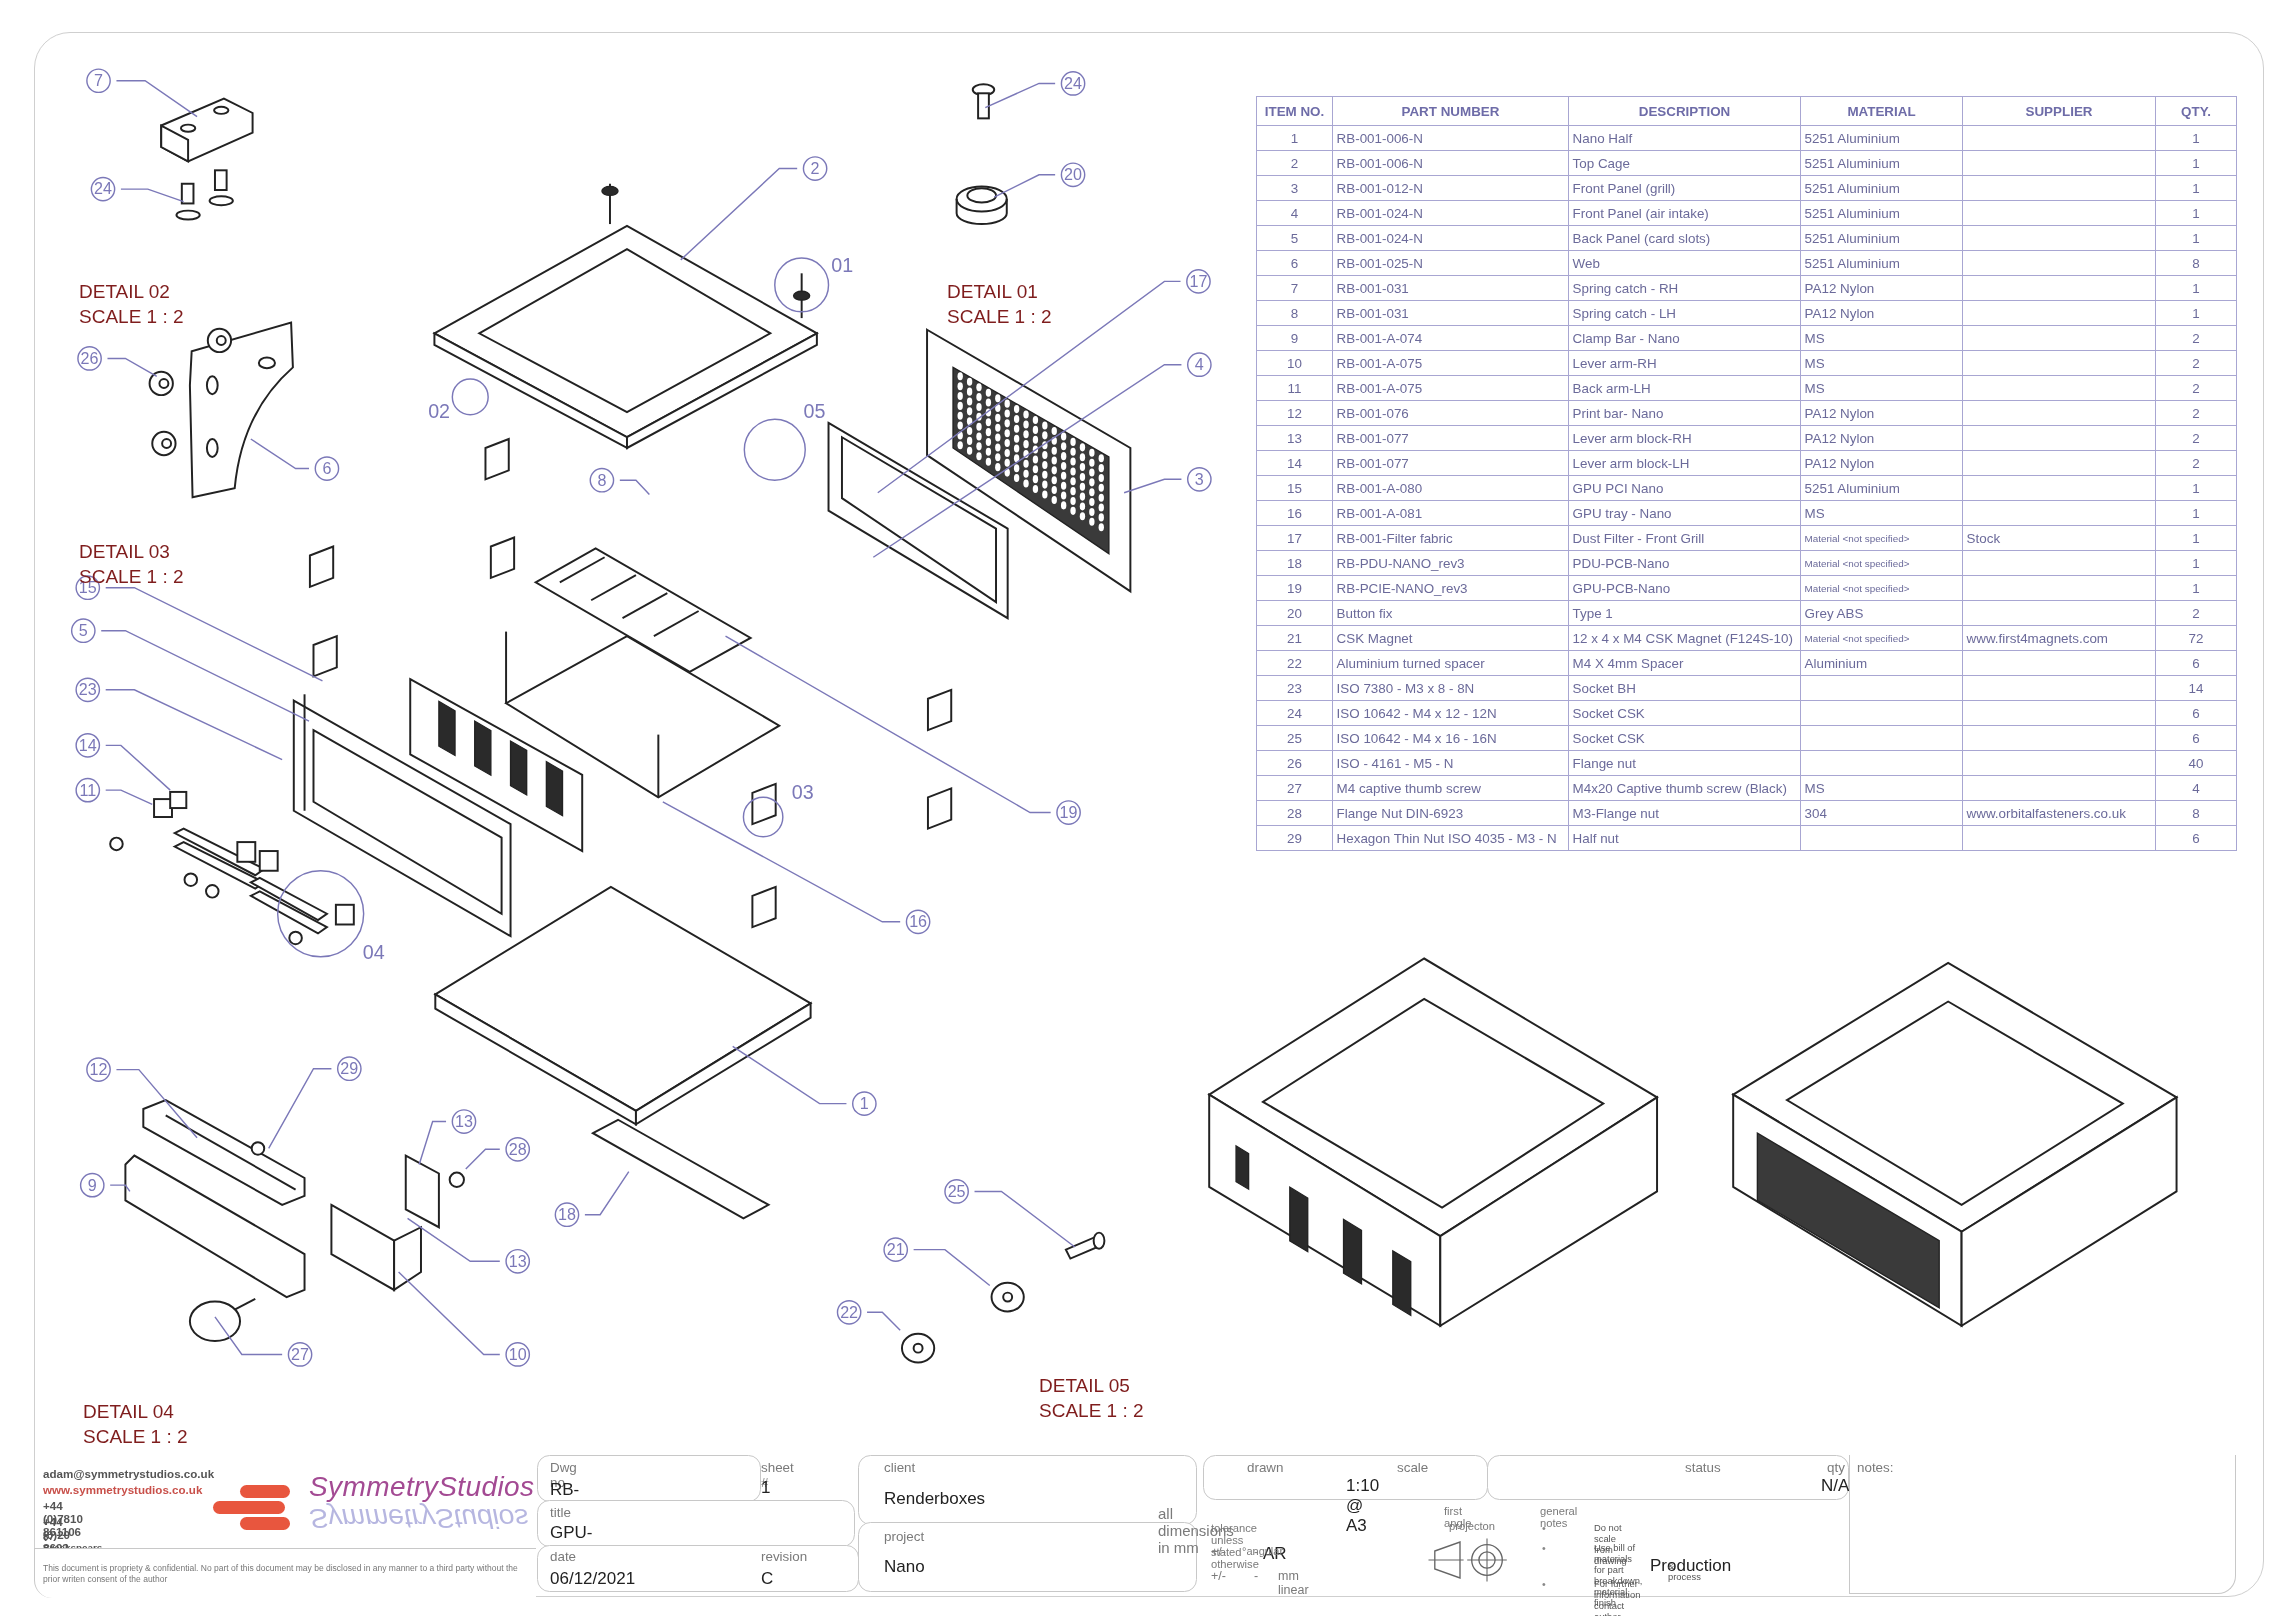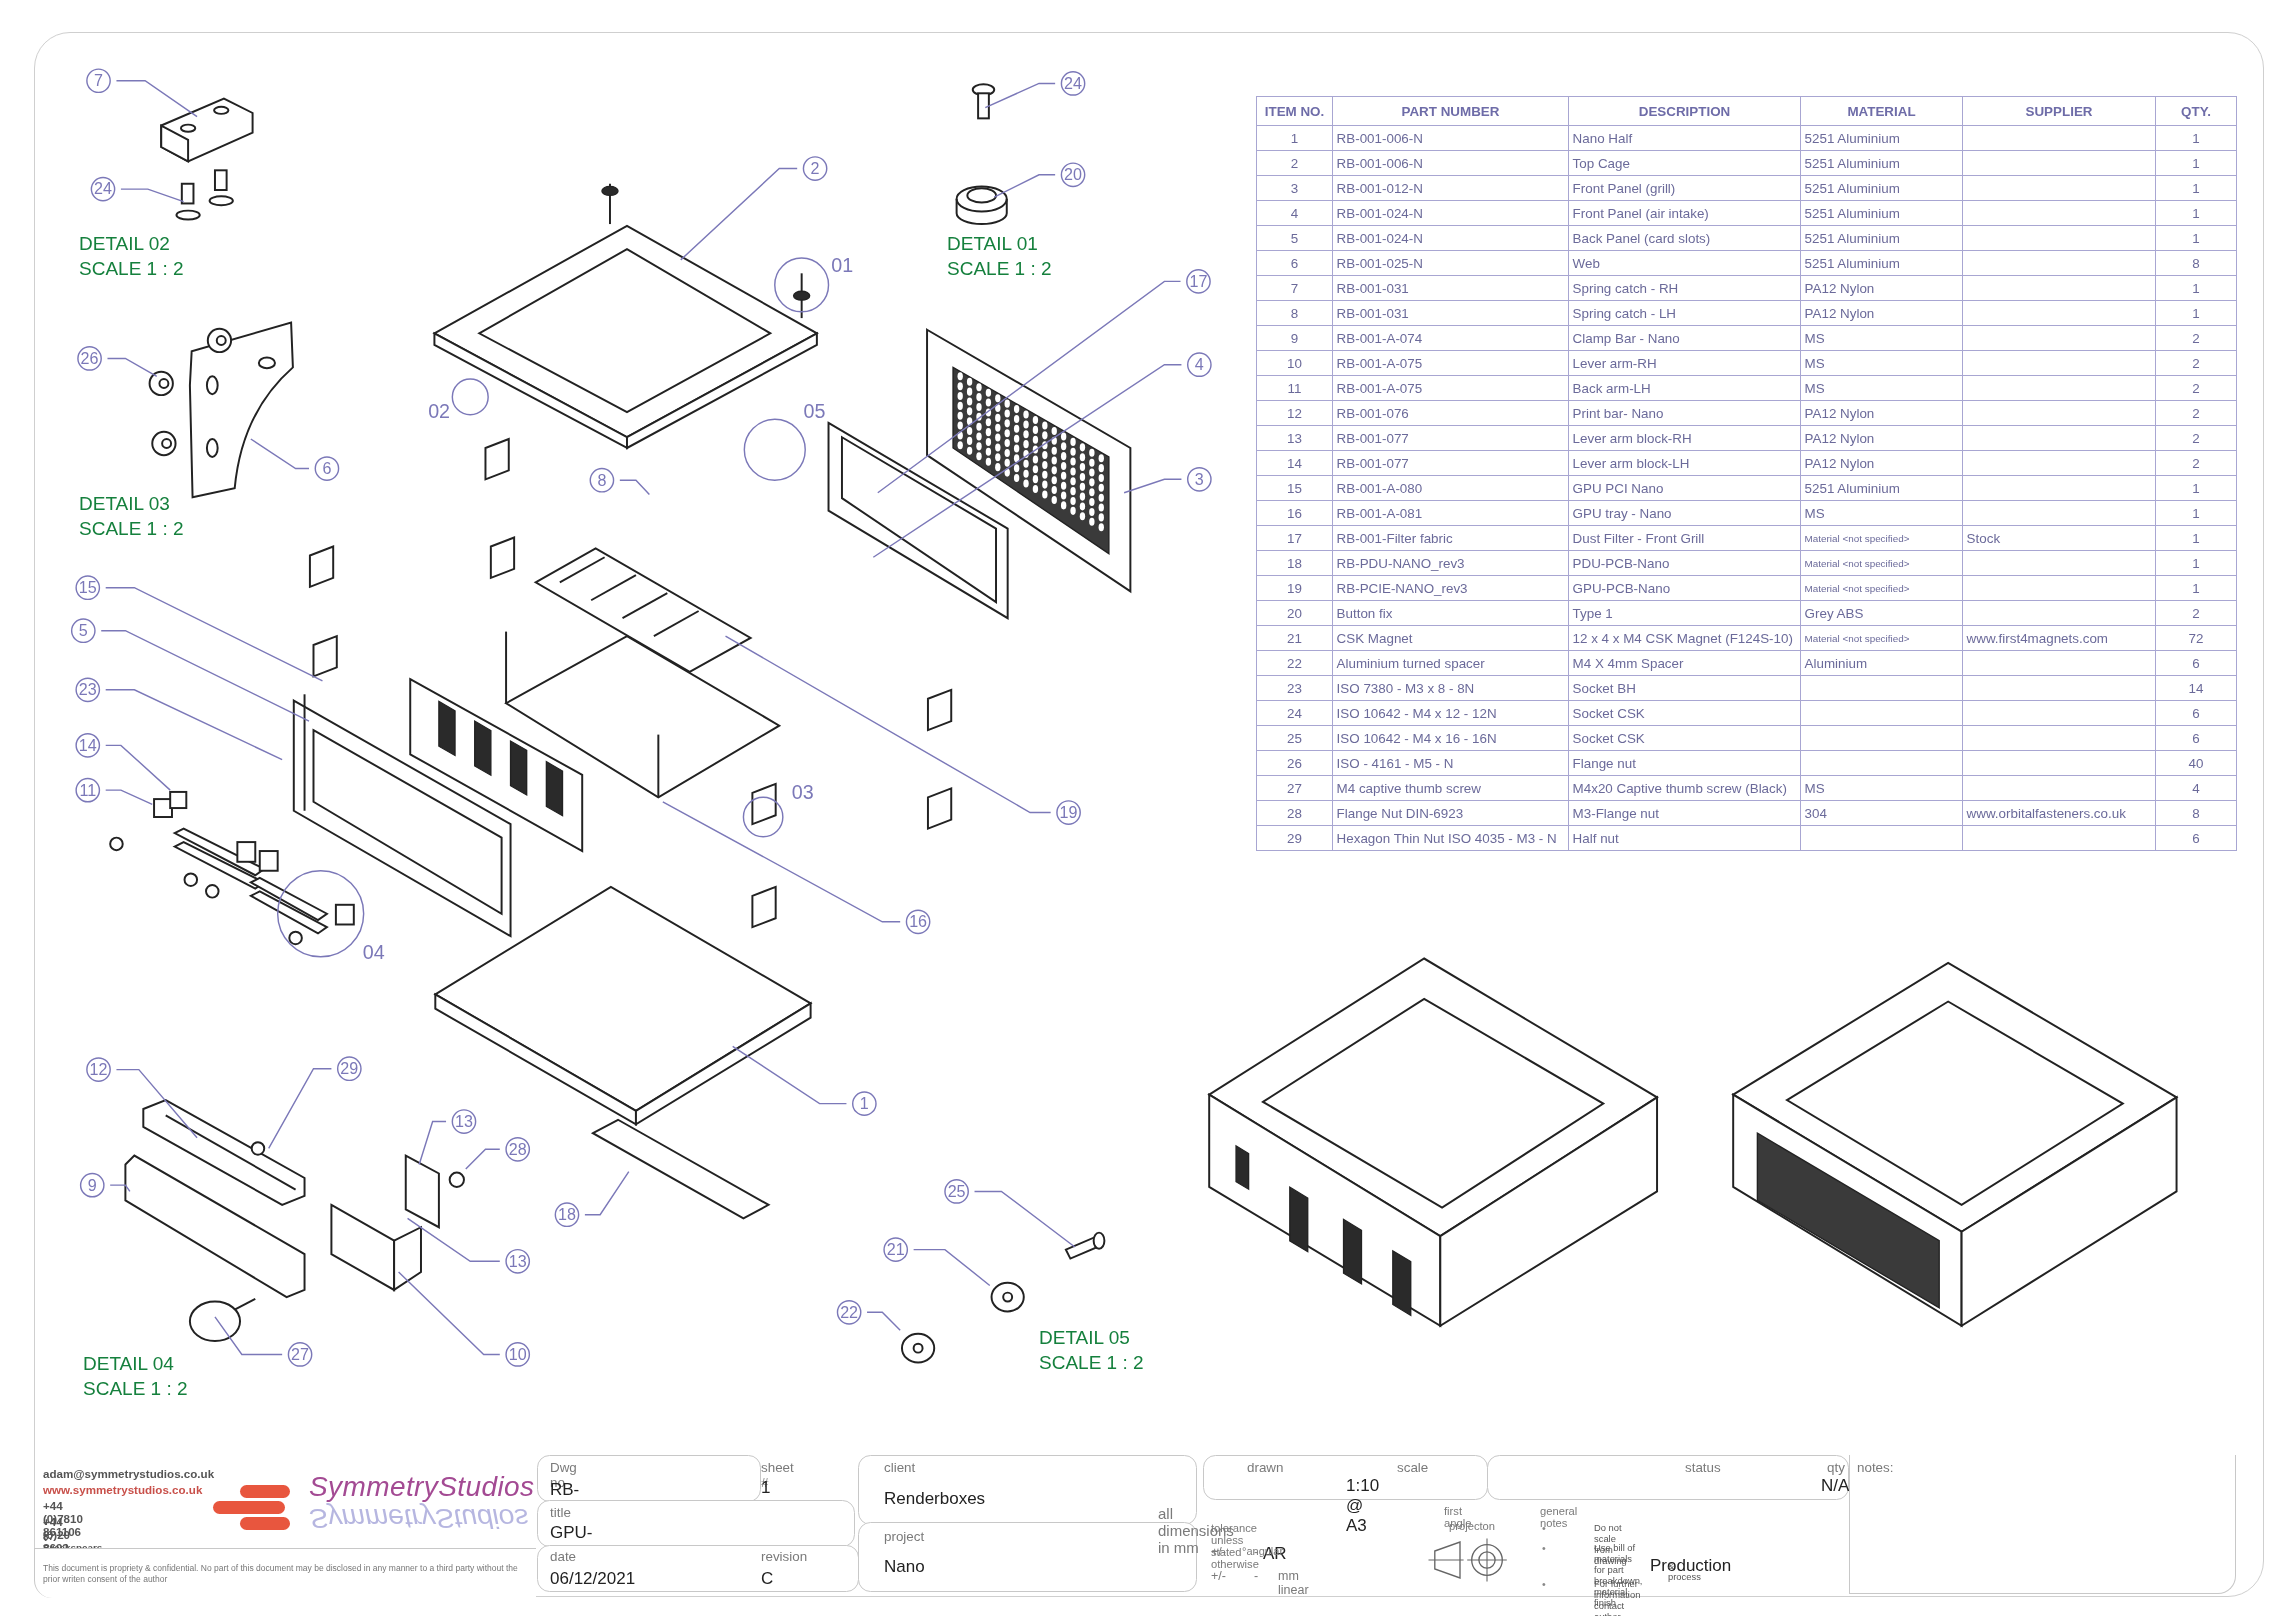--- a/index.html
+++ b/index.html
@@ -9,21 +9,21 @@
                   border:1.8px solid #cfcfcf; border-radius:36px; box-sizing:border-box; }
   svg.drawing { position:absolute; left:0; top:0; }
   .ink { stroke:#222; fill:none; stroke-width:2.2; }
   .inkf { fill:#fff; stroke:#222; stroke-width:2.2; }
   .dark { fill:#2a2a2a; stroke:#222; stroke-width:1.5; }
   .leader { stroke:#7b78b8; fill:none; stroke-width:1.6; }
   .balloon circle { fill:#fff; stroke:#7b78b8; stroke-width:1.6; }
   .balloon text { fill:#7b78b8; font-family:"Liberation Sans", sans-serif; font-size:18px; }
   .callout circle { fill:none; stroke:#7b78b8; stroke-width:1.6; }
   .callout text { fill:#7b78b8; font-family:"Liberation Sans", sans-serif; font-size:22px; }
-  .detail-label { position:absolute; color:#15803d; font-size:19px; line-height:25px; }
+  .detail-label { position:absolute; color:#7f1d1d; font-size:19px; line-height:25px;margin-top:48px; }
 
   
   table.bom { position:absolute; left:1256px; top:51px; width:980px; border-collapse:collapse;
               font-size:13.4px; color:#6b6a9a; table-layout:fixed;margin-top:45px; }
   table.bom th, table.bom td { border:1.8px solid #a8a6d2; height:24px; padding:0 3.6px;
               white-space:nowrap; overflow:hidden; }
   table.bom th { font-weight:bold; color:#6e6ca8; font-size:13.4px; text-align:center; height:28px; }
   table.bom td.c { text-align:center; }
   table.bom td.small { font-size:9.9px; }
 

